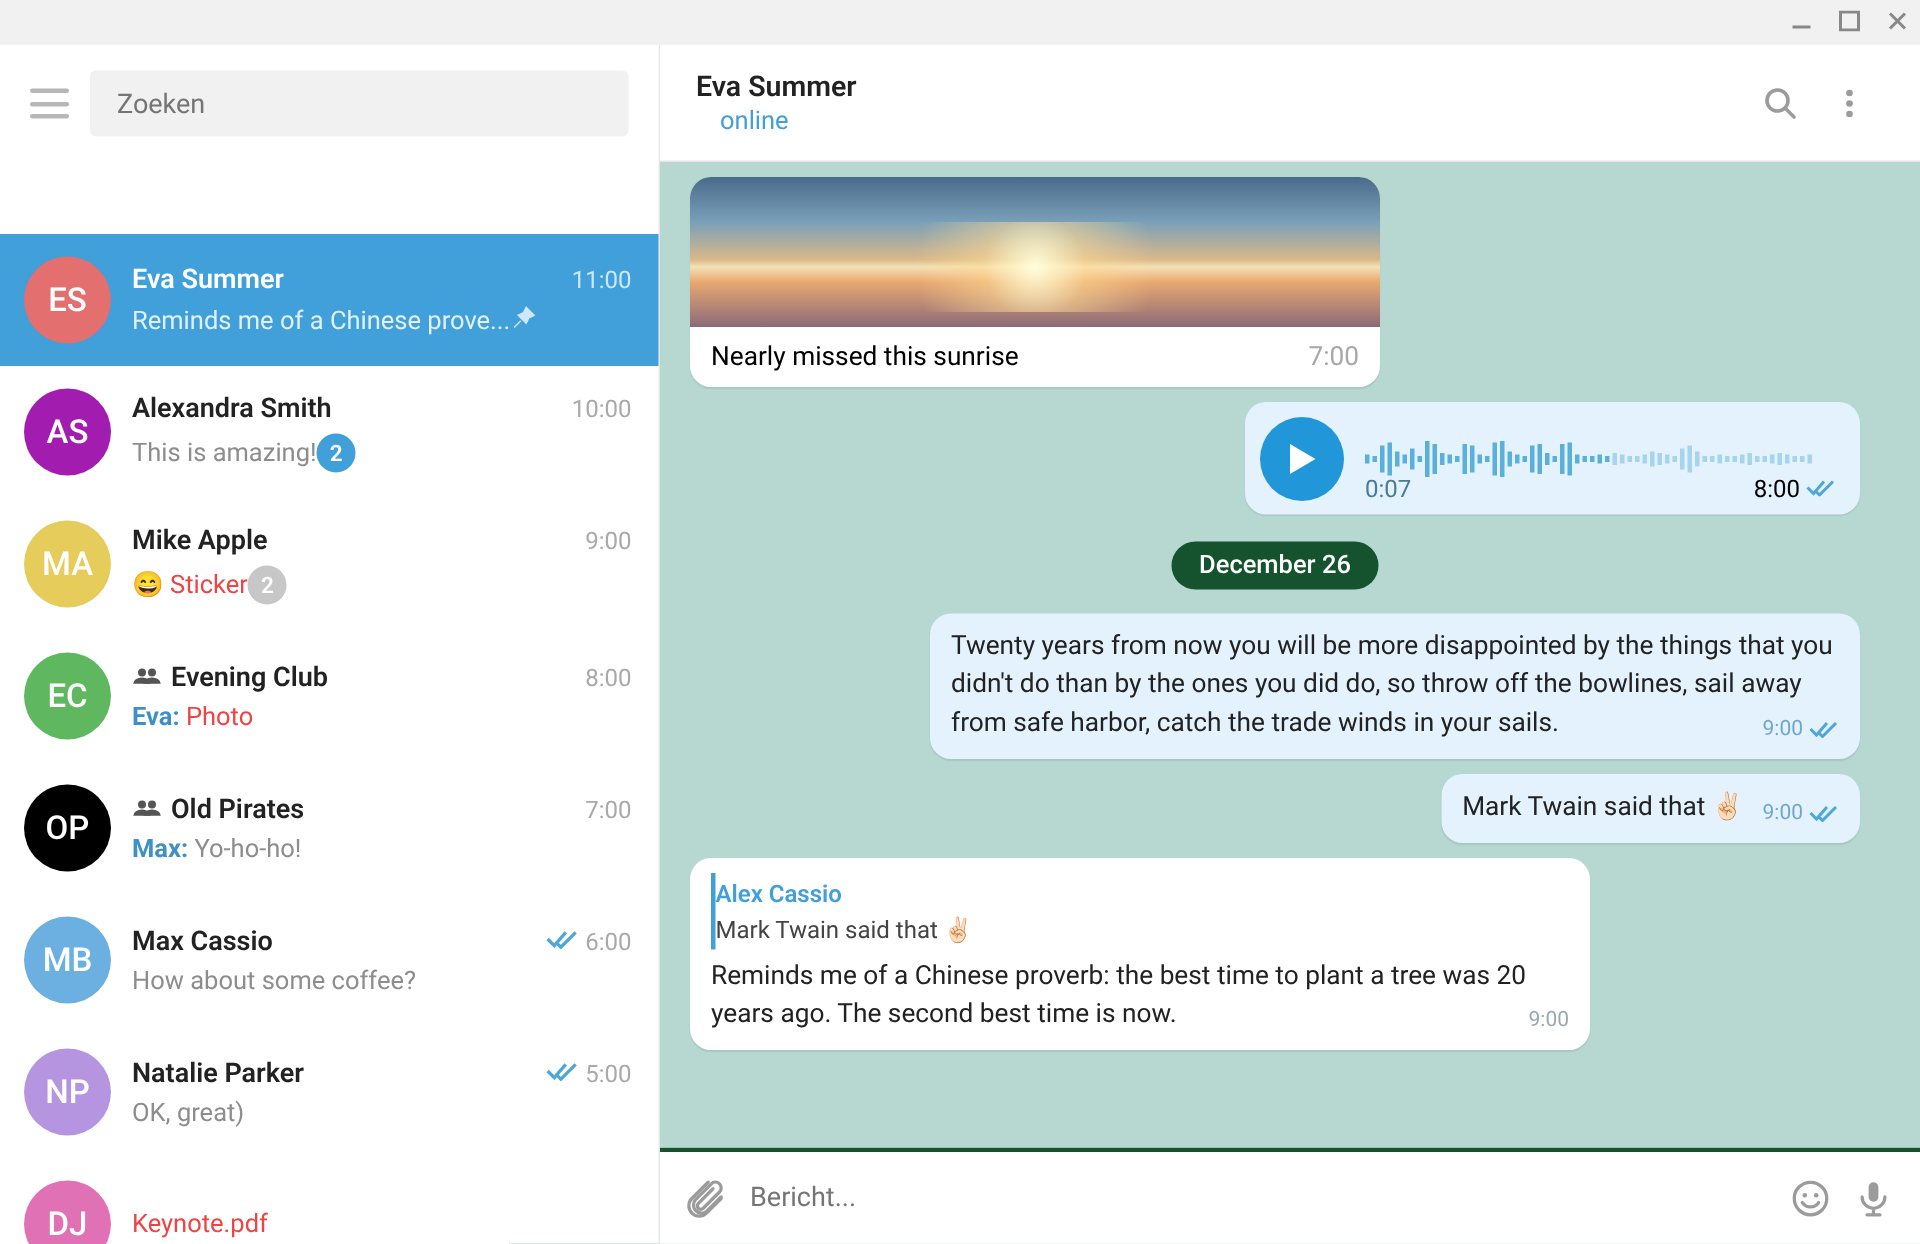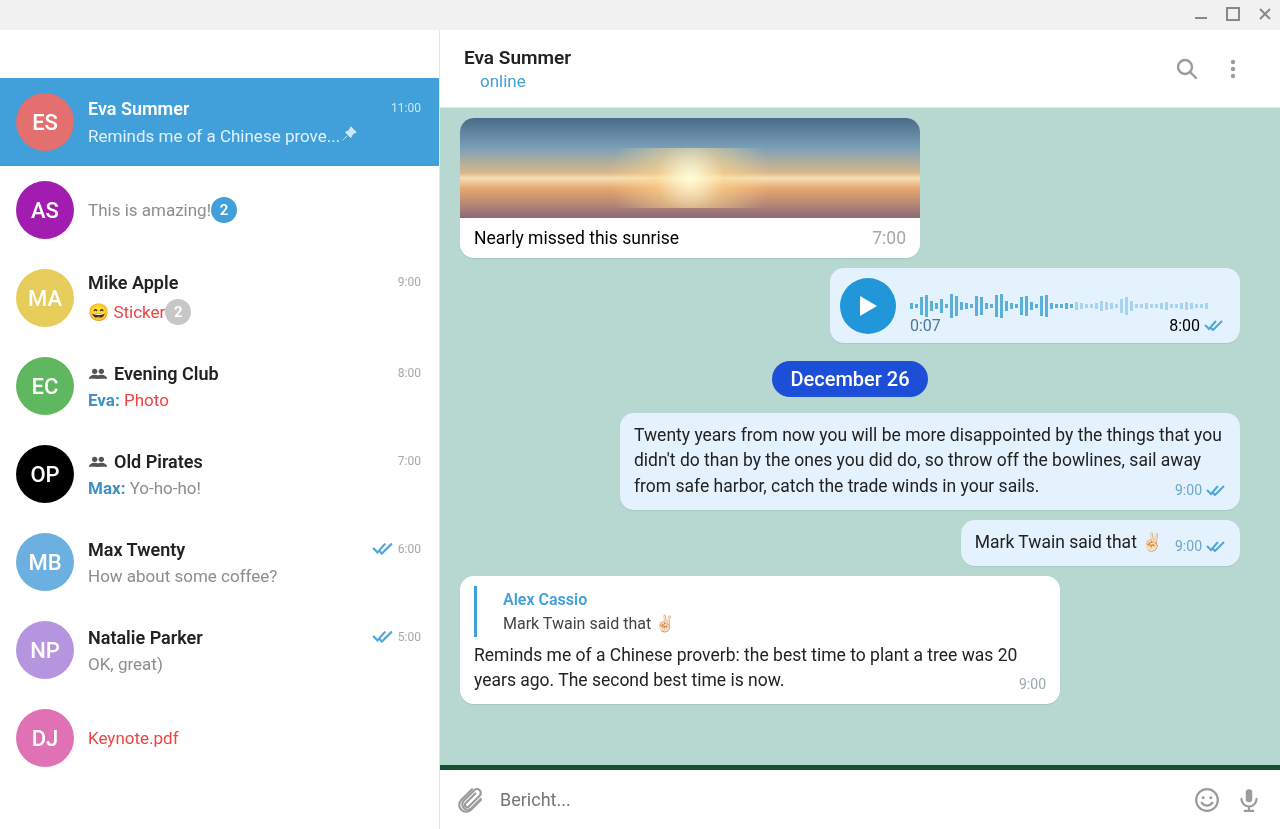--- a/index.html
+++ b/index.html
@@ -15,21 +15,21 @@
   .search-box { flex:1; background:#f1f1f1; border-radius:4px; height:44px; display:flex; align-items:center; padding:0 18px; }
   .search-box input { border:none; background:transparent; outline:none; font-size:18px; color:#999; width:100%; }
   .chatlist { flex:1; overflow-y:auto; }
   .chat-item { height:88px; display:flex; align-items:center; padding:0 18px 0 16px; gap:14px; cursor:pointer; position:relative; }
   .chat-item.active { background:#419fd9;margin-top:48px; }
   .avatar { width:58px; height:58px; border-radius:50%; color:#fff; display:flex; align-items:center; justify-content:center; font-size:22px; font-weight:500; flex-shrink:0; }
   .chat-info { flex:1; min-width:0; }
   .chat-top { display:flex; justify-content:space-between; align-items:center; margin-bottom:6px; }
   .chat-name { font-size:18px; font-weight:600; color:#222; white-space:nowrap; overflow:hidden; text-overflow:ellipsis; display:flex; align-items:center; gap:6px; }
   .chat-item.active .chat-name { color:#fff; }
-  .chat-time { font-size:12px; color:#a9a9a9; flex-shrink:0; margin-left:8px; display:flex; align-items:center; gap:4px;text-align:right;}
+  .chat-time { font-size:16px; color:#a9a9a9; flex-shrink:0; margin-left:8px; display:flex; align-items:center; gap:4px;text-align:right;}
   .chat-item.active .chat-time { color:#cde8f8; }
   .chat-bottom { display:flex; justify-content:flex-start; align-items:center; }
   .chat-preview { font-size:17px; color:#8d8d8d; white-space:nowrap; overflow:hidden; text-overflow:ellipsis; }
   .chat-item.active .chat-preview { color:#e1f1fb; }
   .chat-preview .sender { color:#3e90c5;font-weight:bold; }
   .chat-preview .link { color:#ef4444; }
   .badge { min-width:26px; height:26px; border-radius:13px; background:#419fd9; color:#fff; display:flex; align-items:center; justify-content:center; font-size:15px; font-weight:600; padding:0 7px;}
   .badge.gray { background:#c7c7c7; }
   .pin-icon svg { width:18px; height:18px; }
   .checks svg { width:22px; height:14px; }
@@ -52,46 +52,56 @@
   .bubble.blue .time { color:#6fa7cc; }
   .image-msg { background:#fff; border-radius:14px; overflow:hidden; width:460px; box-shadow:0 1px 1px rgba(0,0,0,0.08);}
   .image-msg .photo { height:100px; background:linear-gradient(to bottom, #4a6a8a 0%, #7aa0b8 30%, #d9b88a 55%, #f5e0b5 60%, #e8a870 70%, #8a6a78 100%); position:relative; }
   .image-msg .photo::after { content:""; position:absolute; left:50%; top:60%; width:220px; height:60px; background: radial-gradient(circle at center, rgba(255,255,220,0.95) 0%, rgba(255,220,150,0.5) 30%, transparent 70%); transform:translate(-50%,-50%); }
   .image-msg .caption { padding:10px 14px; font-size:17.5px; display:flex; justify-content:space-between; align-items:center;}
   .voice-msg { background:#e3f2fd; border-radius:14px; padding:10px 16px 8px 10px; width:410px; box-shadow:0 1px 1px rgba(0,0,0,0.08); }
   .voice-top { display:flex; align-items:center; gap:14px;}
   .play-btn { width:56px; height:56px; border-radius:50%; background:#2196d8; display:flex; align-items:center; justify-content:center; cursor:pointer; flex-shrink:0;}
   .waveform { display:flex; align-items:center; gap:2px; height:30px; flex:1;}
   .waveform span { width:3px; background:#5bb0db; }
-  .date-badge { align-self:center; background:#1d4ed8; color:#fff; padding:6px 18px; border-radius:18px; font-size:20px; font-weight:500; margin:18px 0 6px; z-index:1; position:relative;}
-  .reply-block { border-left:3px solid #419fd9; padding:2px 26px; margin-bottom:6px; }
+  .date-badge { align-self:center; background:#14532d; color:#fff; padding:6px 18px; border-radius:18px; font-size:17px; font-weight:500; margin:18px 0 6px; z-index:1; position:relative;}
+  .reply-block { border-left:3px solid #419fd9; padding:2px 0; margin-bottom:6px; }
   .reply-block .rname { color:#419fd9; font-weight:600; font-size:16px;}
   .reply-block .rtext { color:#444; font-size:16px;}
   
-  .composer { height:64px; border-top:5px solid #14532d; display:flex; align-items:center; padding:0 18px; gap:16px; background:#fff;}
+  .composer { height:64px; border-top:3px solid #14532d; display:flex; align-items:center; padding:0 18px; gap:16px; background:#fff;}
   .composer input { flex:1; border:none; outline:none; font-size:18px; color:#999; }
   .comp-icon { cursor:pointer; display:flex; }
 </style>
 </head>
 <body>
 
 <div class="titlebar">
   <span><svg viewBox="0 0 14 14">
         <rect x="1" y="10" width="12" height="2" fill="#888"></rect>
       </svg></span>
   <span><svg viewBox="0 0 14 14">
         <rect x="1" y="1" width="12" height="12" fill="none" stroke="#888" stroke-width="2"></rect>
       </svg></span>
   <span><svg viewBox="0 0 14 14">
         <path d="M2 2 L12 12 M12 2 L2 12" stroke="#888" stroke-width="2"></path>
       </svg></span>
 </div>
 
 <div class="app">
   <div class="sidebar">
+    <div class="sidebar-header">
+      <div class="hamburger">
+          <span></span>
+          <span></span>
+          <span></span>
+        </div>
+      <div class="search-box">
+        <input placeholder="Zoeken" style="">
+      </div>
+    </div>
     <div class="chatlist" id="chatlist">
         <div class="chat-item active">
           <div class="avatar" style="background:#e36f6f">ES</div>
           <div class="chat-info">
             <div class="chat-top">
               <span class="chat-name">
                 <span>Eva Summer</span>
               </span>
               <span class="chat-time">11:00</span>
             </div>
@@ -99,20 +109,26 @@
               <span class="chat-preview">Reminds me of a Chinese prove...</span>
               <span class="pin-icon"><svg viewBox="0 0 20 20">
                   <path d="M12 2 L18 8 L14 10 L12 14 L6 8 L10 6 Z M8 12 L3 17" fill="#cde8f8" stroke="#cde8f8" stroke-width="1"></path>
                 </svg></span>
             </div>
           </div>
         </div>
         <div class="chat-item">
           <div class="avatar" style="background:#a21caf">AS</div>
           <div class="chat-info">
+            <div class="chat-top">
+              <span class="chat-name">
+                <span>Alexandra Smith</span>
+              </span>
+              <span class="chat-time">10:00</span>
+            </div>
             <div class="chat-bottom">
               <span class="chat-preview">This is amazing!</span>
               <span class="badge ">2</span>
             </div>
           </div>
         </div>
         <div class="chat-item">
           <div class="avatar" style="background:#e6cc5b">MA</div>
           <div class="chat-info">
             <div class="chat-top">
@@ -165,21 +181,21 @@
             <div class="chat-bottom">
               <span class="chat-preview"><span class="sender">Max: </span>Yo-ho-ho!</span>
             </div>
           </div>
         </div>
         <div class="chat-item">
           <div class="avatar" style="background:#6bb0e0">MB</div>
           <div class="chat-info">
             <div class="chat-top">
               <span class="chat-name">
-                <span>Max Twenty</span>
+                <span>Max Cassio</span>
               </span>
               <span class="chat-time"><span class="checks"><svg viewBox="0 0 20 12">
                     <path d="M1 6 L5 10 L12 2 M7 9 L9 11 L18 2" fill="none" stroke="#4fa7d8" stroke-width="2"></path>
                   </svg></span>6:00</span>
             </div>
             <div class="chat-bottom">
               <span class="chat-preview">How about some coffee?</span>
             </div>
           </div>
         </div>

